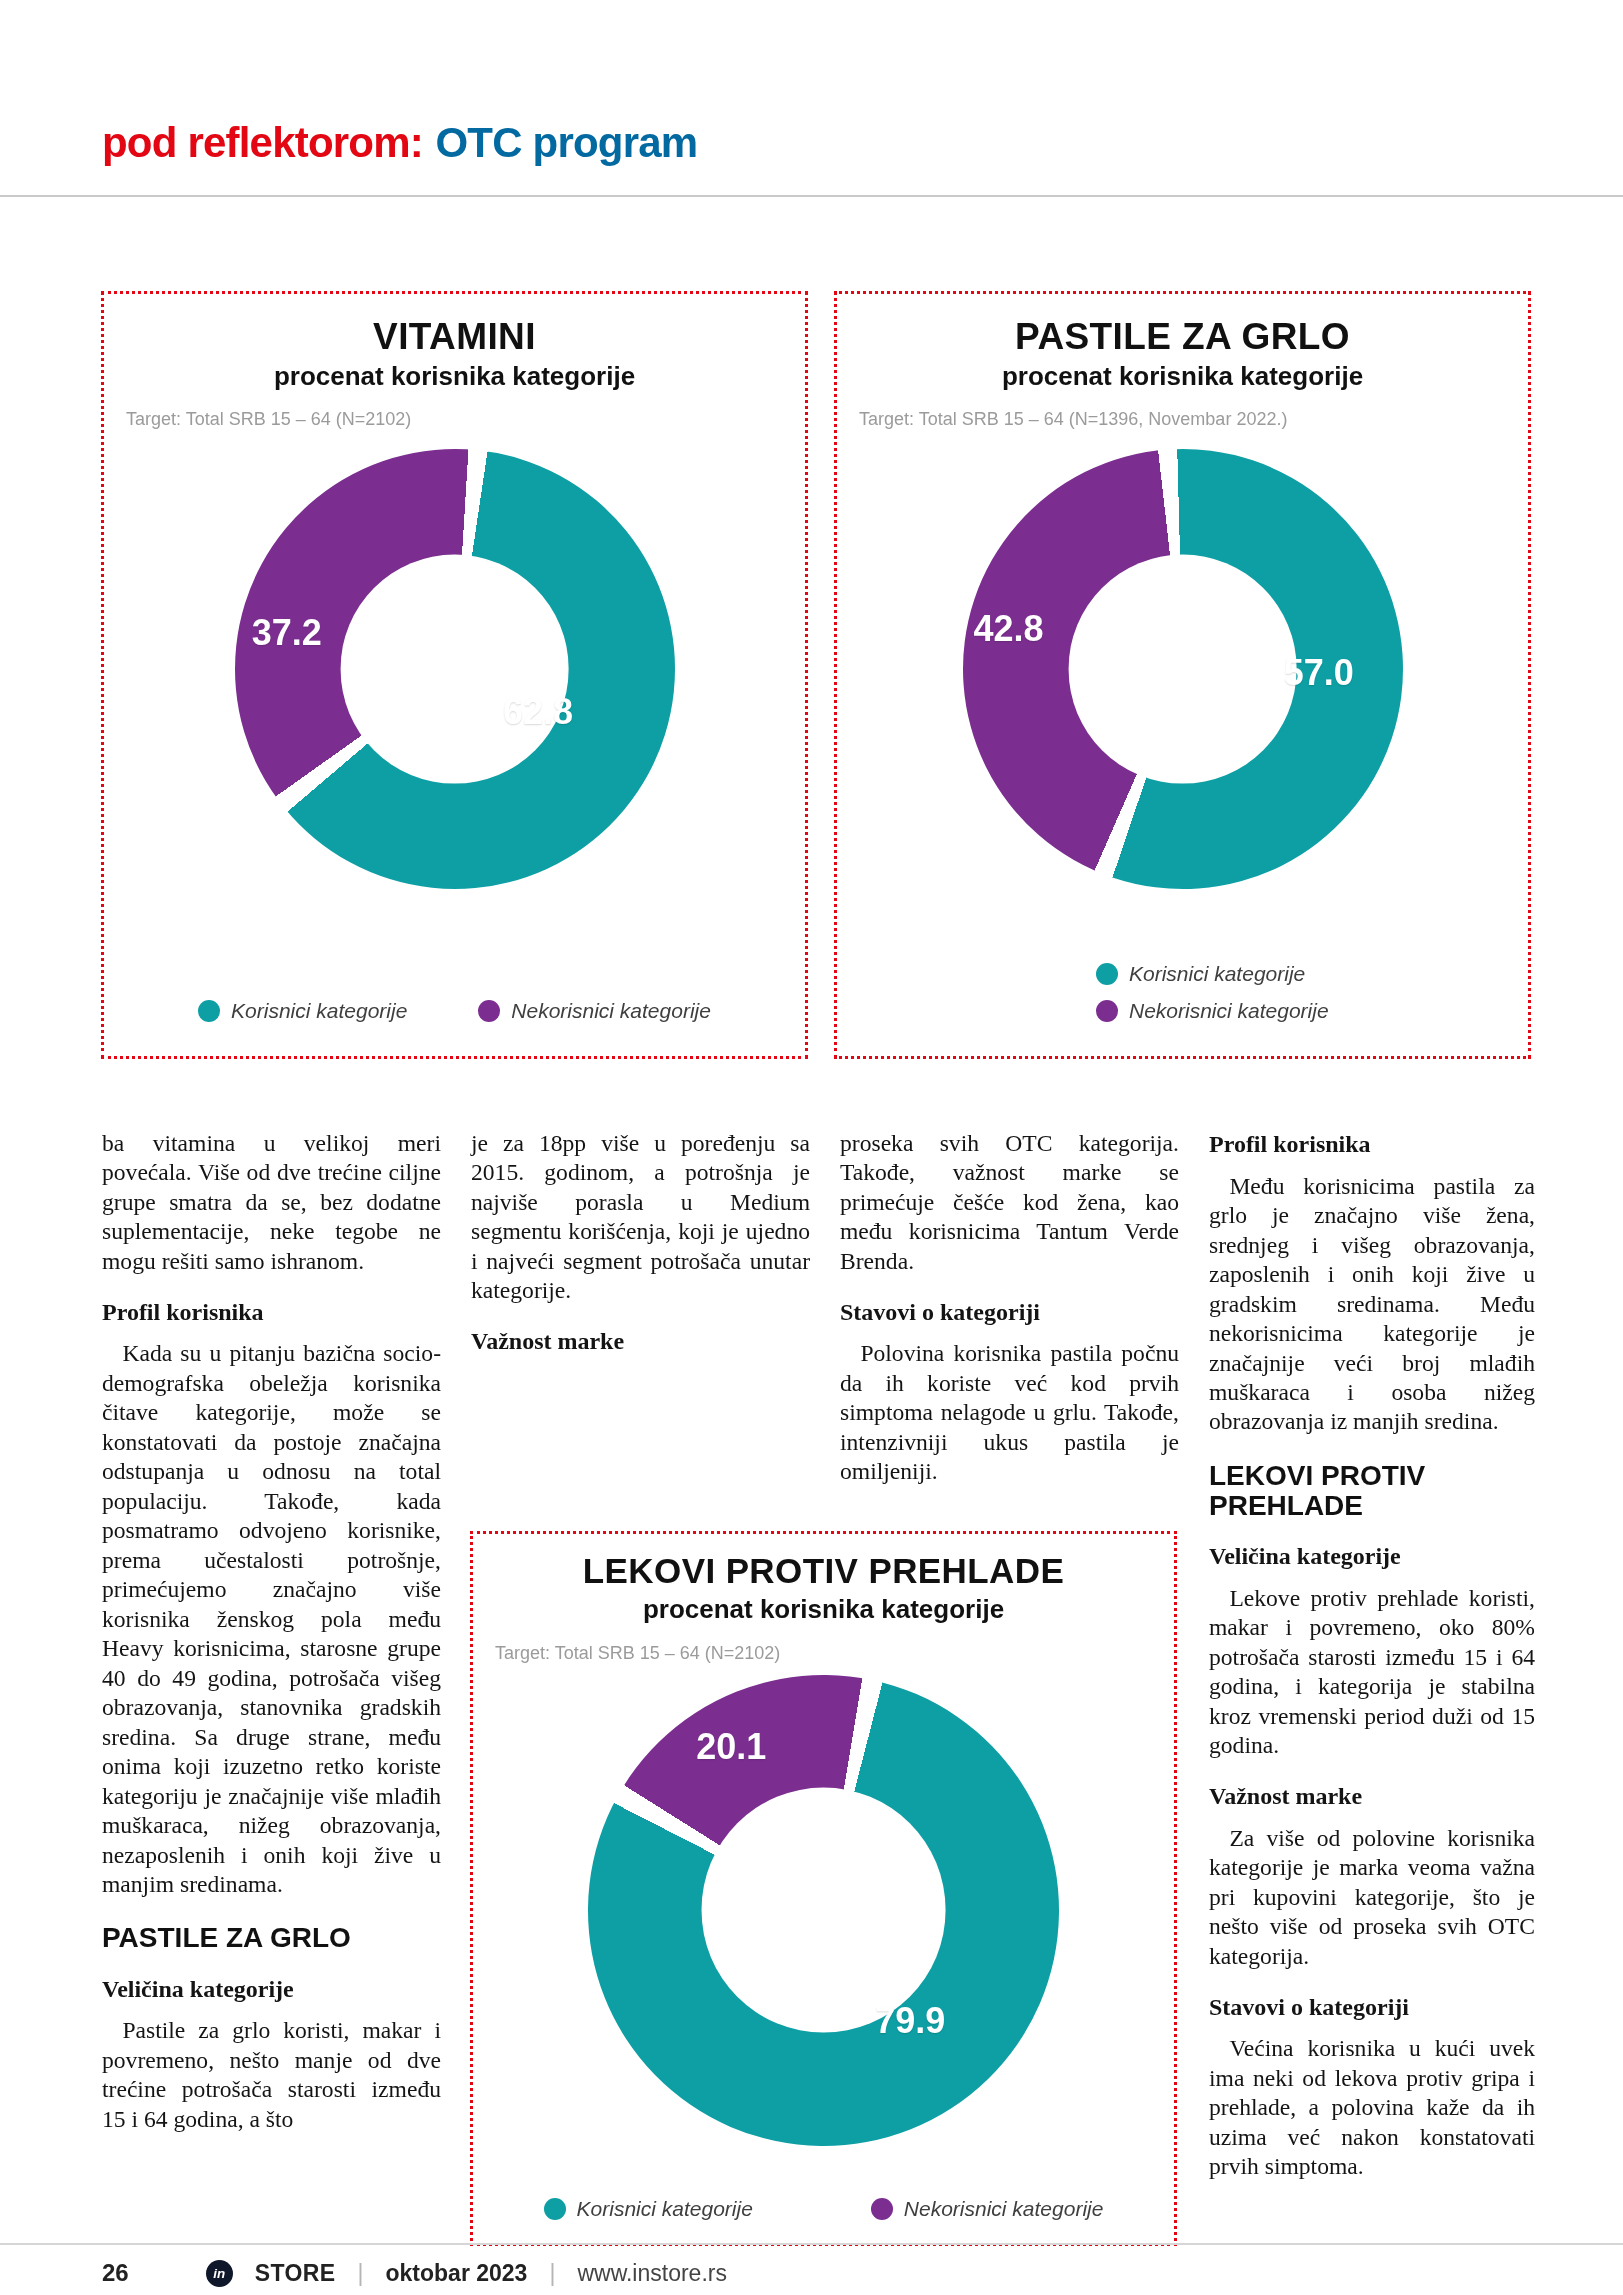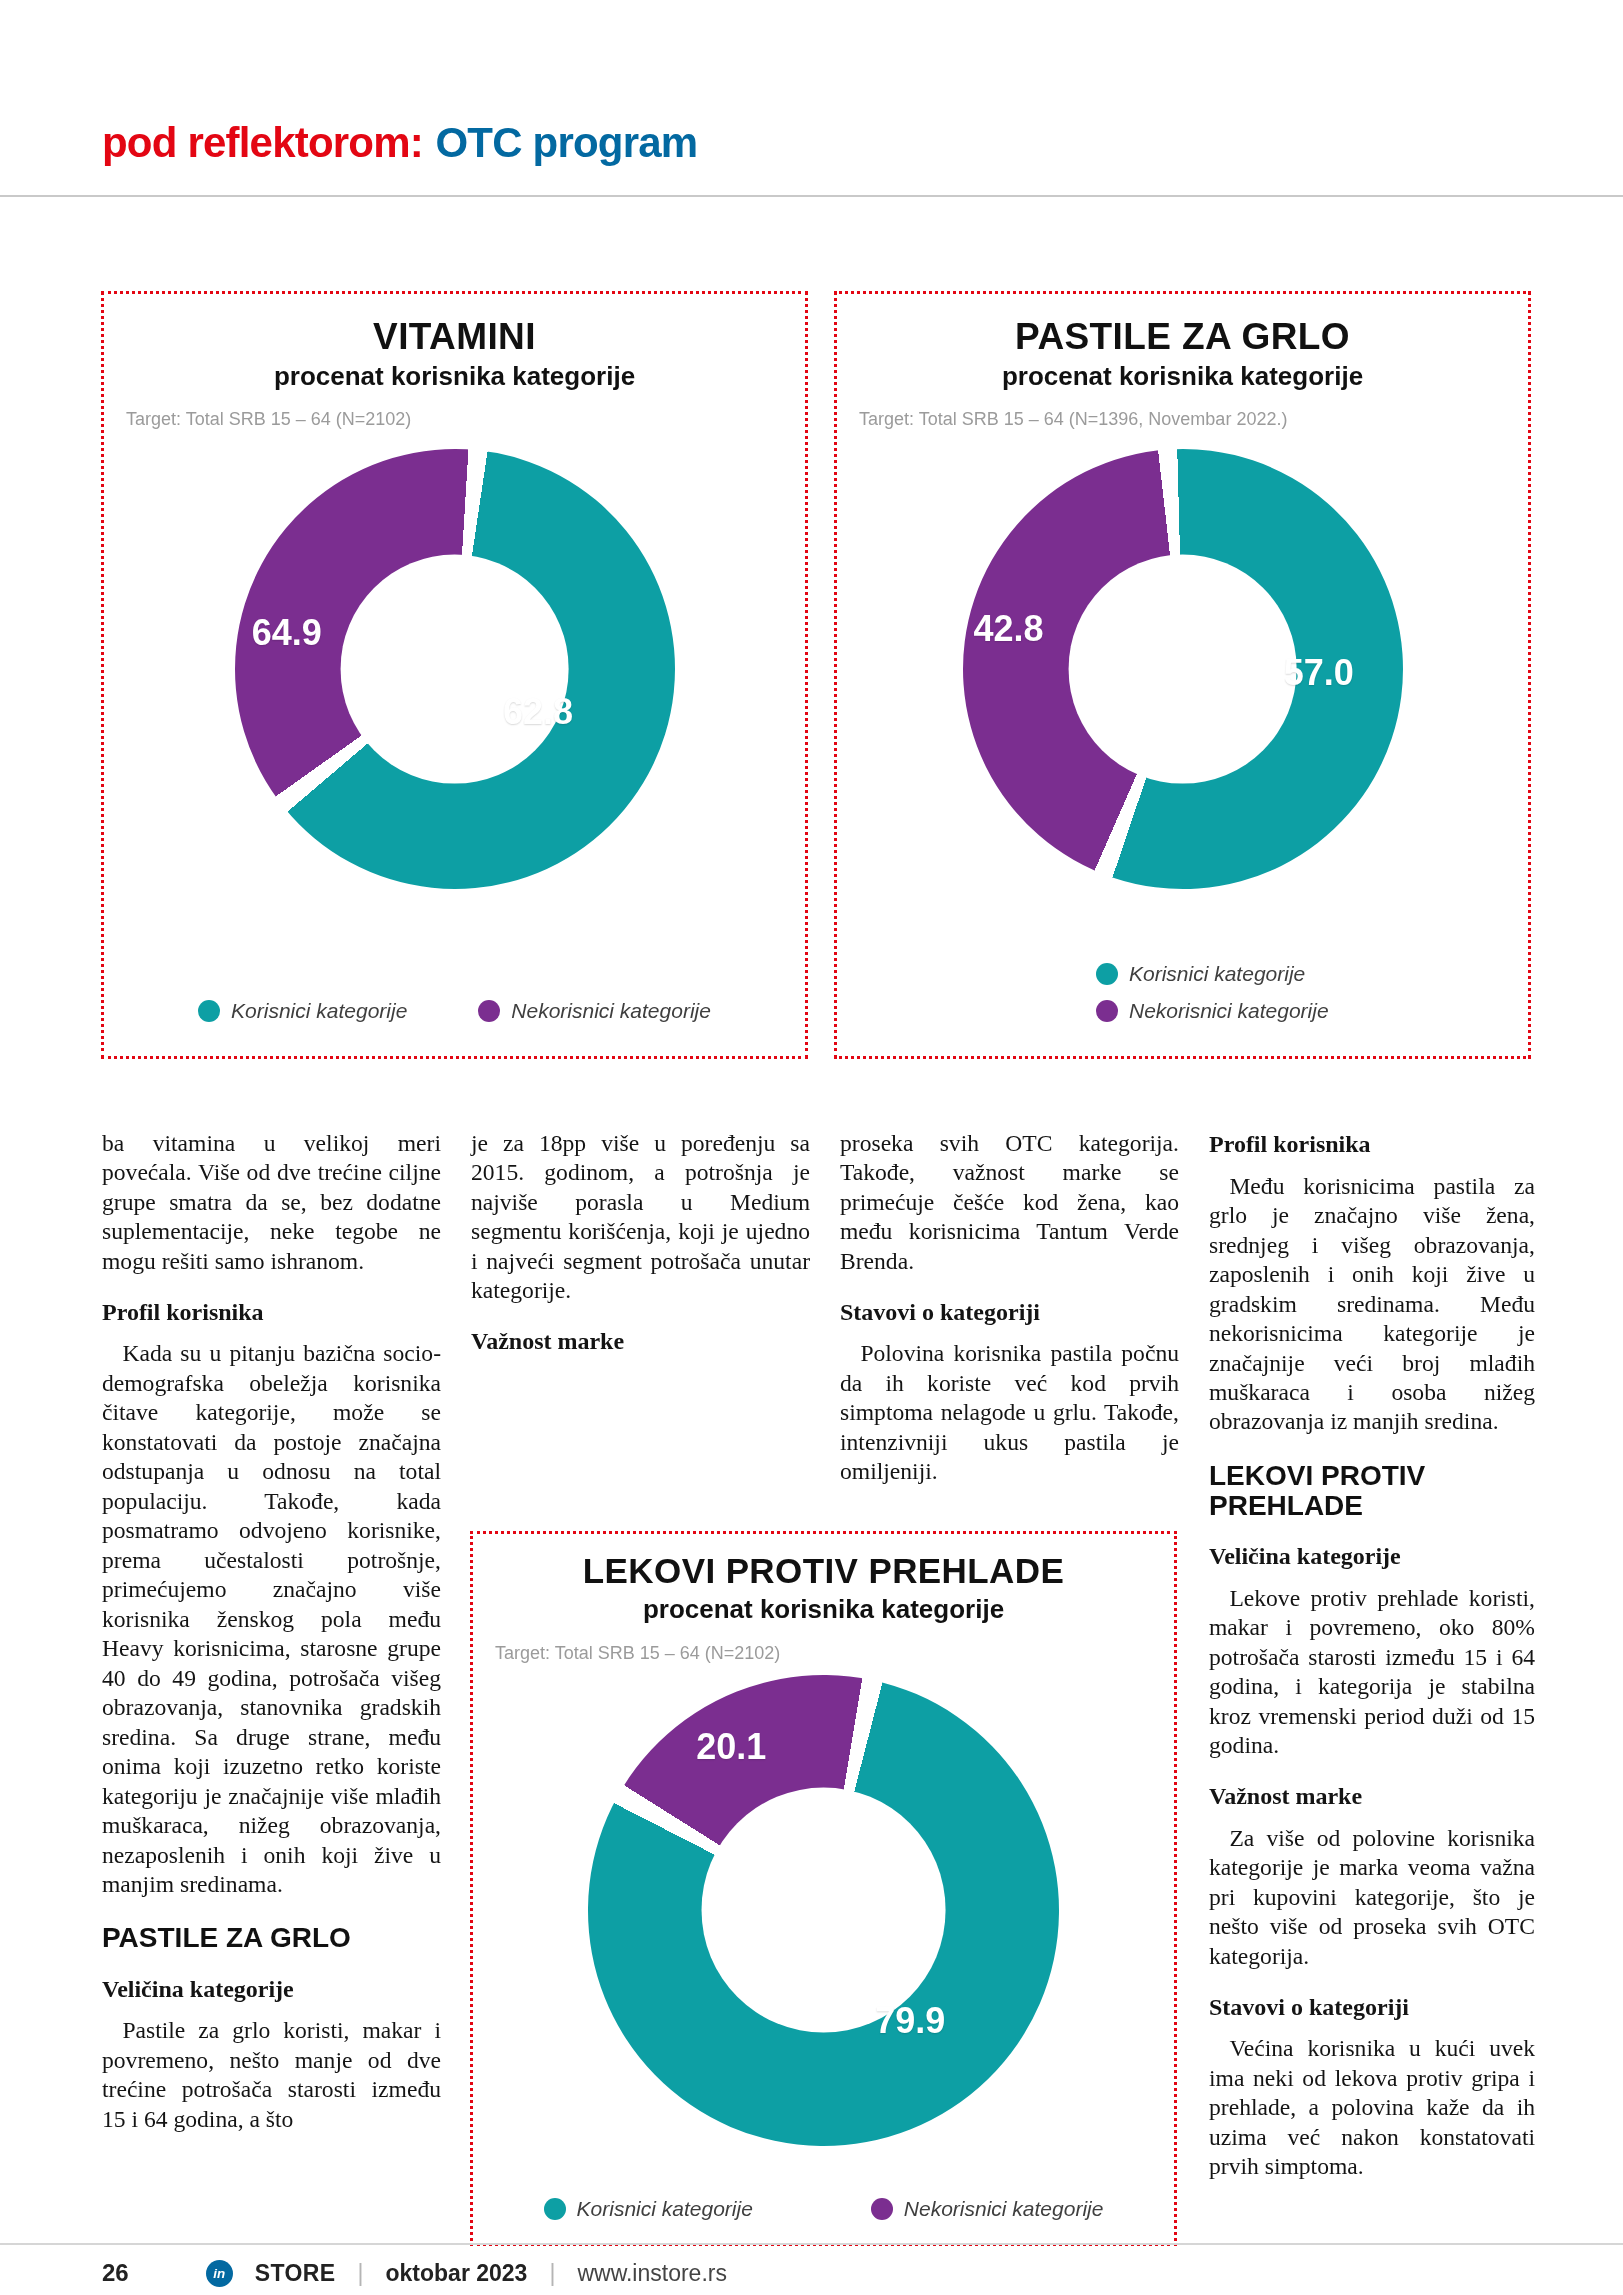--- a/index.html
+++ b/index.html
@@ -90,21 +90,21 @@
     line-height:1.08;margin:23.6px 0 9.4px;text-align:left;color:#111;
   }
 
   
   .footer{
     position:absolute;left:102px;top:2259px;display:flex;align-items:center;gap:22px;
     font-family:"Liberation Sans",sans-serif;font-size:23px;color:#222;
   }
   .footer .pageno{font-weight:bold;margin-right:55px;font-size:24px;}
   .logo-circle{
-    width:27px;height:27px;border-radius:50%;background:#0369a1;color:#fff;
+    width:27px;height:27px;border-radius:50%;background:#0f172a;color:#fff;
     display:flex;align-items:center;justify-content:center;
     font-size:13.4px;font-weight:bold;font-style:italic;
   }
   .footer .brand{font-weight:bold;letter-spacing:0.4px;}
   .footer .issue{font-weight:bold;}
   .footer .sep{color:#b5b5b5;font-weight:normal;}
   .footer .url{color:#444;}
 </style>
 </head>
 <body>
@@ -116,21 +116,21 @@
   </div>
   <div class="top-rule"></div>
 
   <div class="chart-box" id="box-vitamini">
     <div class="chart-title">VITAMINI</div>
     <div class="chart-subtitle">procenat korisnika kategorije</div>
     <div class="chart-target">Target: Total SRB 15 – 64 (N=2102)</div>
     <div class="donut-wrap">
       <div class="donut" style="background: conic-gradient(rgb(255, 255, 255) 0deg, rgb(255, 255, 255) 2.5deg, rgb(13, 159, 164) 2.5deg, rgb(13, 159, 164) 223.58deg, rgb(255, 255, 255) 223.58deg, rgb(255, 255, 255) 228.58deg, rgb(123, 46, 144) 228.58deg, rgb(123, 46, 144) 357.5deg, rgb(255, 255, 255) 357.5deg, rgb(255, 255, 255) 360deg);"></div>
       <div class="donut-hole"></div>
-      <span class="donut-value val-nonusers">64.9</span>
+      <span class="donut-value val-nonusers">37.2</span>
       <span class="donut-value val-users">62.8</span>
     </div>
     <div class="legend">
       <div class="legend-item">
         <span class="dot dot-users" style="background: rgb(13, 159, 164);"></span>
         <span>Korisnici kategorije</span>
       </div>
       <div class="legend-item">
         <span class="dot dot-nonusers" style="background: rgb(123, 46, 144);"></span>
         <span>Nekorisnici kategorije</span>

